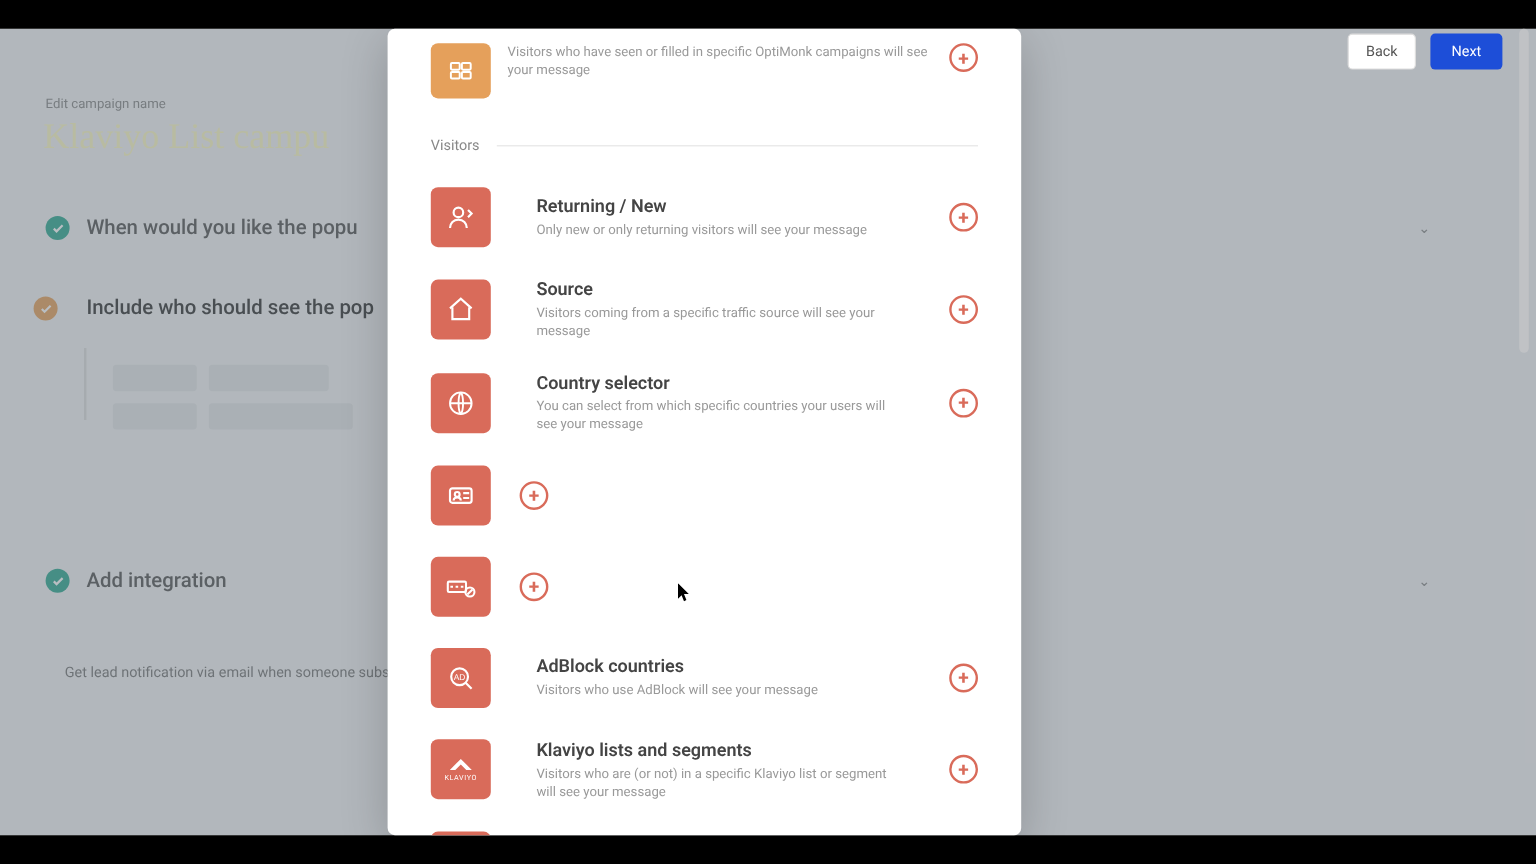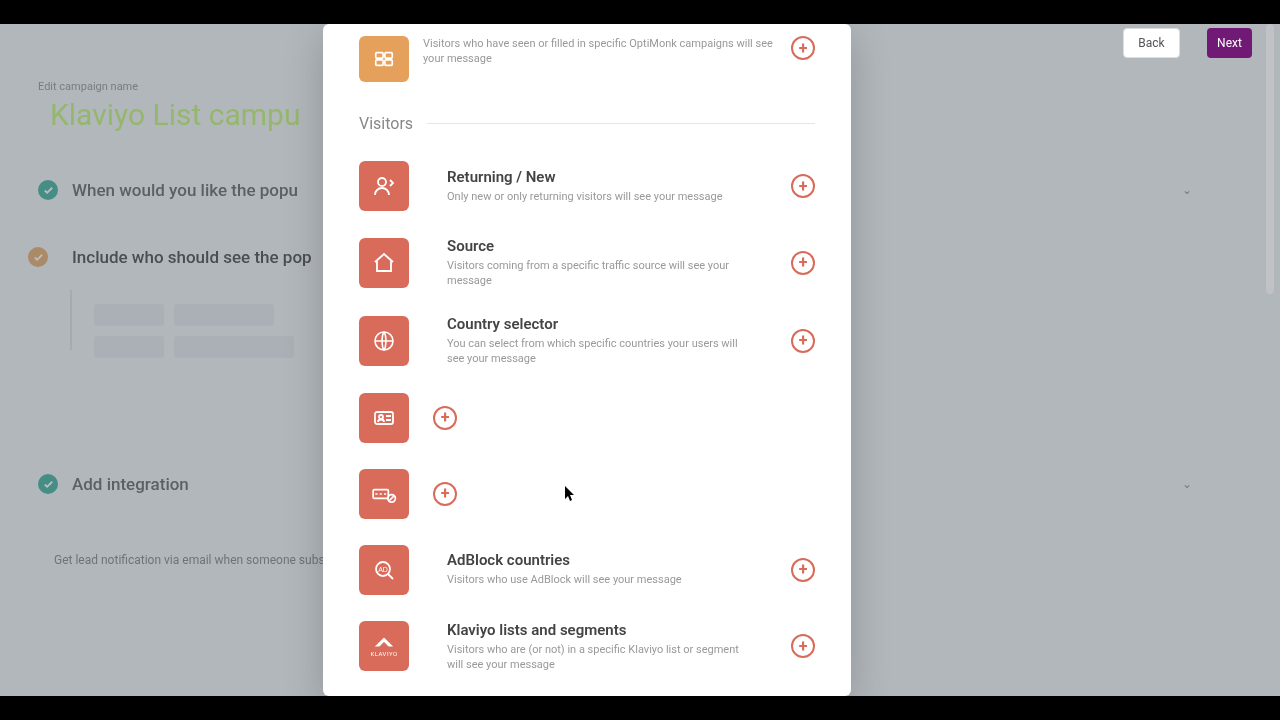--- a/index.html
+++ b/index.html
@@ -1,41 +1,41 @@
 <!DOCTYPE html>
 <html><head>
 <meta charset="utf-8">
 <style>
 * { box-sizing: border-box; margin: 0; padding: 0; }
 body { font-family: -apple-system, BlinkMacSystemFont, "Segoe UI", Roboto, sans-serif; background: #000; width: 1280px; height: 720px; overflow: hidden; position: relative; }
 .page-bg { position: absolute; top: 24px; left: 0; right: 0; bottom: 24px; background: #f3f3f4; }
 .scrim { position: absolute; top: 24px; left: 0; right: 0; bottom: 24px; background: rgba(100,110,120,0.45); }
 .back-btn { position: absolute; top: 28px; right: 100px; width: 57px; height: 30px; background: #fff; border: 1px solid #ddd; border-radius: 4px; font-size: 12px; color: #555; display: flex; align-items: center; justify-content: center; cursor: pointer; }
-.next-btn { position: absolute; top: 28px; right: 28px; width: 45px; height: 30px; background: #701a75; border-radius: 4px; font-size: 12px; color: #fff; display: flex; align-items: center; justify-content: center; cursor: pointer; }
+.next-btn { position: absolute; top: 28px; right: 28px; width: 60px; height: 30px; background: #1d4ed8; border-radius: 4px; font-size: 12px; color: #fff; display: flex; align-items: center; justify-content: center; cursor: pointer; }
 .edit-label { position: absolute; top: 80px; left: 38px; font-size: 11px; color: #888; }
-.campaign-title { position: absolute; top: 97px; left: 50px; font-size: 30px; color: #bef264; font-weight: 400; }
+.campaign-title { position: absolute; top: 97px; left: 36px; font-size: 30px; color: #fef9c3; font-weight: 400; font-family: Liberation Serif, serif; }
 .step { position: absolute; left: 38px; right: 38px; display: flex; align-items: center; }
 .step1 { top: 180px; }
 .step2 { top: 247px; }
 .step3 { top: 474px; }
 .step .chev { margin-left: auto; color: #888; font-size: 12px; margin-right: 50px; }
 .step .check { width: 20px; height: 20px; border-radius: 50%; margin-right: 14px; display: flex; align-items: center; justify-content: center; color: #fff; font-size: 12px; }
 .check-teal { background: #2fa890; }
 .check-orange { background: #e5a05b; }
 .step-text { font-size: 17px; color: #555; font-weight: 500; }
 .placeholder-area { position: absolute; top: 290px; left: 70px; }
 .ph-line { position: absolute; top: 0; left: 0; width: 2px; height: 60px; background: #ddd; }
 .ph-row { display: flex; gap: 10px; margin-bottom: 10px; margin-left: 24px; }
 .ph-box { background: #e4e6e8; border-radius: 3px; height: 22px; }
 .notif-text { position: absolute; top: 553px; left: 54px; font-size: 12px; color: #777; }
 .modal { position: absolute; top: 24px; left: 323px; width: 528px; bottom: 24px; background: #fff; border-radius: 6px; box-shadow: 0 10px 40px rgba(0,0,0,0.2); overflow: hidden; }
 .modal-inner { padding: 0 36px; }
 .topitem { display: flex; align-items: flex-start; padding: 12px 0 18px; }
 .section-head { display: flex; align-items: center; margin: 14px 0 22px; }
-.section-title { font-size: 16px; color: #888; font-weight: 400; margin-right: 14px; }
+.section-title { font-size: 12px; color: #888; font-weight: 400; margin-right: 14px; }
 .section-line { flex: 1; height: 1px; background: #e5e5e5; }
 .rule { display: flex; align-items: center; padding: 6px 0 20px; cursor: pointer; gap: 24px; }
 .rule-icon { width: 50px; height: 50px; border-radius: 6px; display: flex; align-items: center; justify-content: center; flex-shrink: 0; }
 .icon-orange { background: #e5a05b; }
 .icon-red { background: #d96b5a; }
 .rule-body { flex: 1; padding-left: 14px; padding-right: 10px; }
 .rule-title { font-size: 15px; color: #444; font-weight: 600; margin-bottom: 3px; }
 .rule-desc { font-size: 11px; color: #999; line-height: 1.4; }
 .add-btn { width: 24px; height: 24px; border: 2px solid #d96b5a; border-radius: 50%; display: flex; align-items: center; justify-content: center; color: #d96b5a; font-size: 16px; font-weight: 700; flex-shrink: 0; cursor: pointer; }
 .cursor { position: absolute; top: 486px; left: 565px; font-size: 13px; color: #000; pointer-events: none; }

